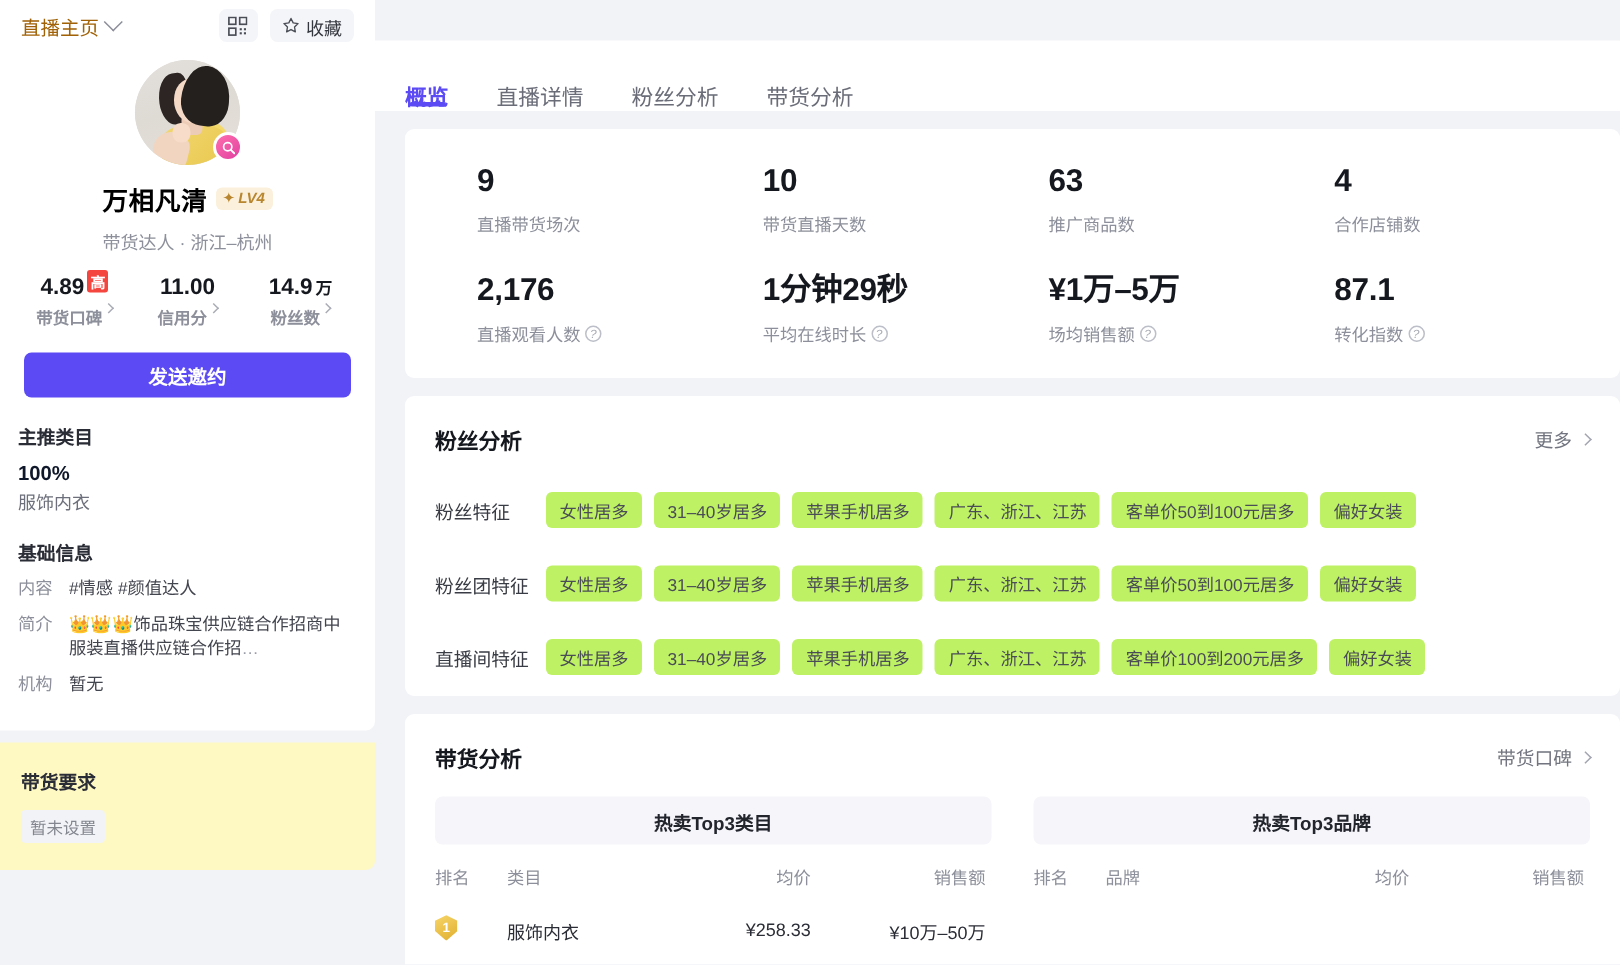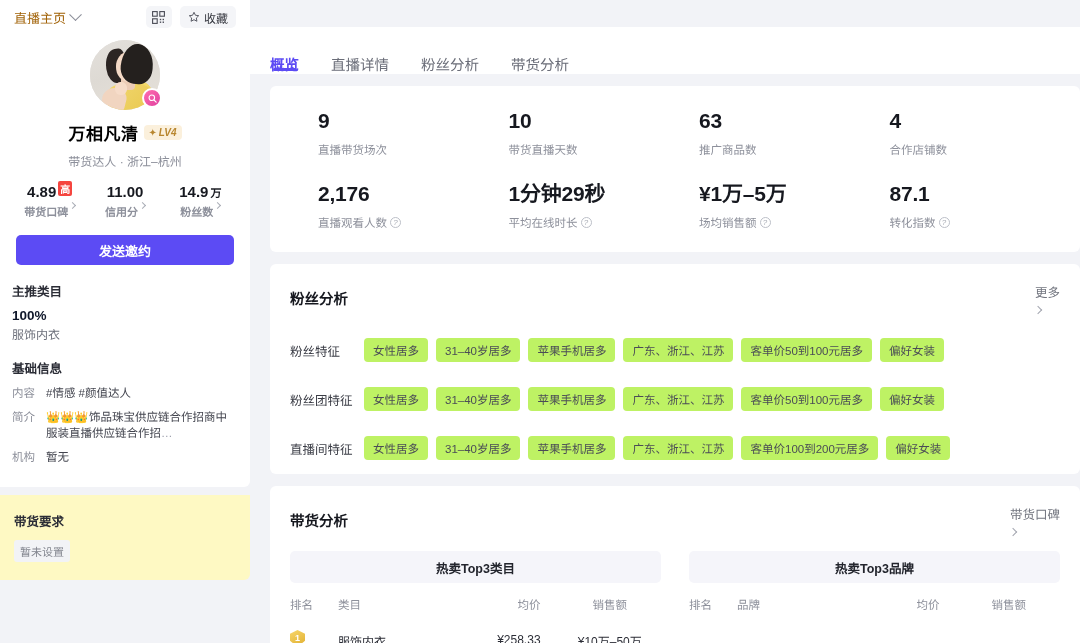--- a/index.html
+++ b/index.html
@@ -277,23 +277,22 @@
     font-size: 8px; line-height: 9px; text-align: center;
     display: inline-block;
   }
 
   .sec-card { margin-top: 12px; padding: 18px 20px 14px 20px; }
   .sec-head { display: flex; align-items: center; }
   .sec-head h3 { font-size: 14.5px; font-weight: 700; color:#16181f; }
   .more-link {
     margin-left: auto;
     font-size: 12.5px; color: #72757f;
-    display: flex; gap: 6px;
+    display: flex; align-items: center; gap: 6px;
     cursor: pointer;
-    flex-direction: column;
   }
   .more-chev {
     width: 6px; height: 6px;
     border-top: 1.3px solid #a2a5af;
     border-right: 1.3px solid #a2a5af;
     transform: rotate(45deg);
   }
 
   .fan-row {
     display: flex; align-items: center;
@@ -333,21 +332,21 @@
     text-align: left;
   }
   .tbl td {
     font-size: 12px; color: #2b2d36;
     padding: 9px 0 9px 0;
     text-align: left;
   }
   .tbl .c-rank { width: 48px; }
   .tbl .c-name { width: 34%; }
   .tbl .c-price { text-align: right; padding-right: 22px; }
-  .tbl .c-sales { text-align: center; padding-right: 4px; }
+  .tbl .c-sales { text-align: right; padding-right: 4px; }
   .medal {
     position: relative;
     width: 15px; height: 17px;
     display: inline-block;
   }
   .medal .shape {
     position: absolute; inset: 0;
     background: linear-gradient(150deg,#f7d66a,#e0ae2e);
     clip-path: polygon(50% 0%, 100% 22%, 100% 62%, 50% 100%, 0% 62%, 0% 22%);
   }

